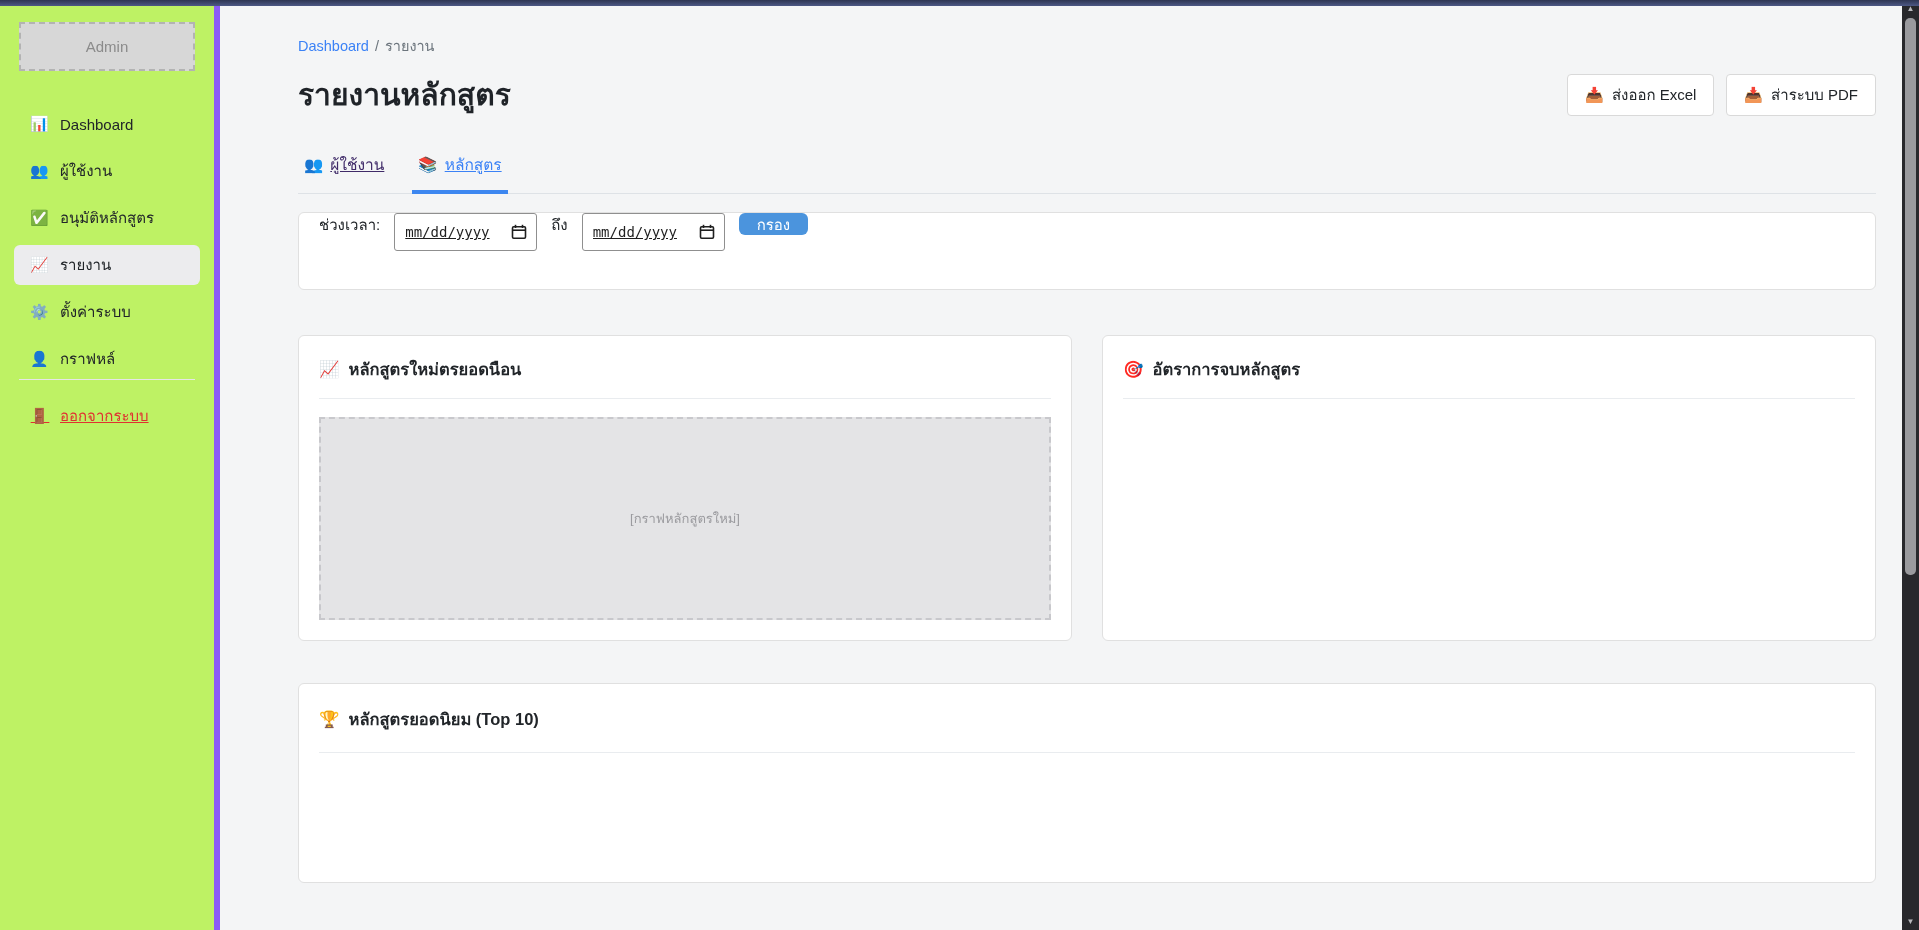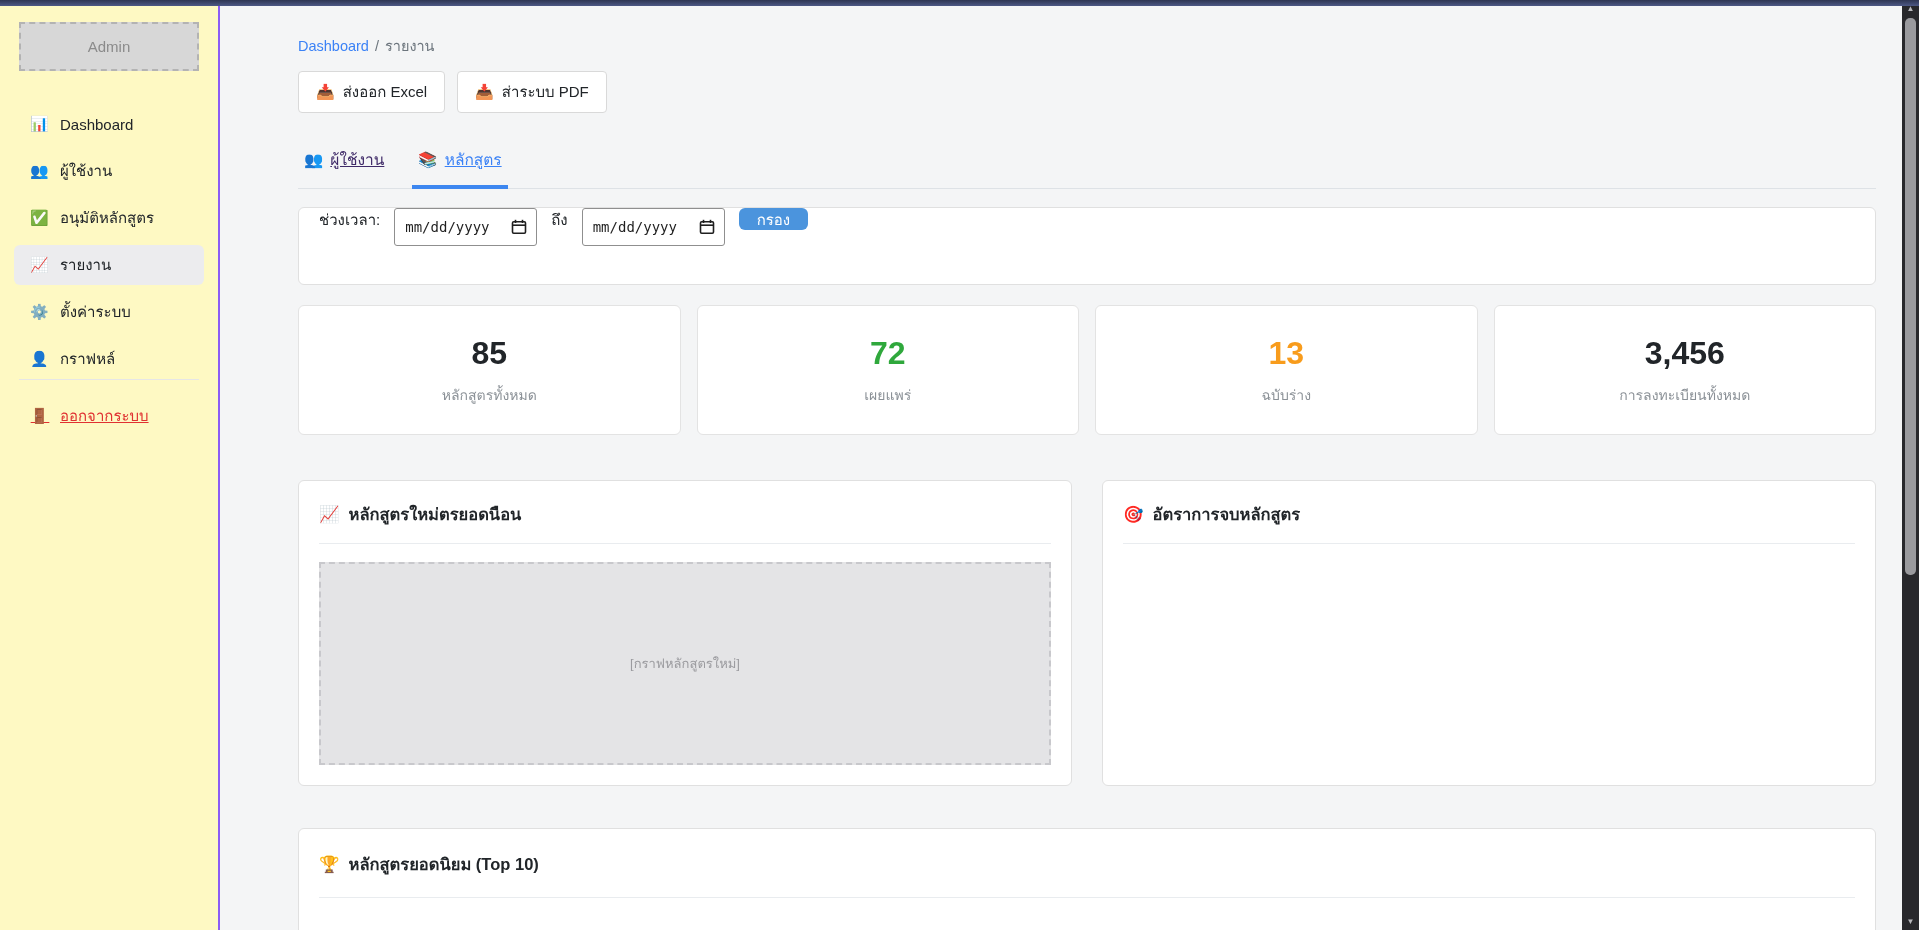--- a/index.html
+++ b/index.html
@@ -8,21 +8,21 @@
     font-family: "Liberation Sans", "DejaVu Sans", sans-serif;
     background:#f4f5f6; color:#212529; position:relative;
   }
   
   .topbar { position:absolute; top:0; left:0; width:100%; height:6px;
     background:linear-gradient(#2e3552,#4d5885); z-index:50; }
 
   .layout { position:absolute; top:6px; left:0; right:17px; bottom:0; display:flex; }
 
   
-  .sidebar { width:220px; min-width:220px; background:#fef9c3; border-right:2px solid #8b5cf6;
+  .sidebar { width:220px; min-width:220px; background:#bef264; border-right:6px solid #8b5cf6;
     padding:16px 14px 0 14px; }
   .brand { height:49px; margin:0 5px; background:#d7d7d7; border:2px dashed #b3b3b3;
     display:flex; align-items:center; justify-content:center; color:#8b8b8b; font-size:15px; }
   .side-nav { margin-top:33px; display:flex; flex-direction:column; gap:7px; }
   .nav-item { height:40px; display:flex; align-items:center; gap:10px; padding-left:16px;
     border-radius:6px; font-size:15px; color:#212529; text-decoration:none; cursor:pointer; }
   .nav-item.active { background:#ececee; }
   .ni-icon { width:20px; font-size:15px; text-align:center; }
   .side-divider { border-top:1px solid #e6e6e6; margin:0 5px; }
   .logout { margin-top:24px; display:flex; align-items:center; gap:10px; padding-left:16px;
@@ -46,21 +46,21 @@
     cursor:pointer; text-decoration:none; border-bottom:4px solid transparent; margin-bottom:-1px; }
   .tab .tab-label { text-decoration:underline; }
   .tab.t-users { color:#3f2a68; }
   .tab.active { color:#3b82f6; border-bottom-color:#3d87f0; }
 
   .filter-card { margin-top:18px; background:#fff; border:1px solid #e0e0e0; border-radius:6px;
     height:78px; display:flex; align-items:flex-start; gap:14px; padding:0 20px; }
   .filter-label, .to-label { font-size:15px; color:#212529; }
   .date-input { position:relative; }
   .date-input input { width:143px; height:38px; border:1px solid #8f8f8f; border-radius:3px;
-    font-family:"DejaVu Sans Mono", monospace; font-size:14px; padding:0 34px 0 10px; color:#1f1f1f; }
+    font-family:"DejaVu Sans Mono", monospace; font-size:14px; padding:0 34px 0 10px; color:#1f1f1f;text-decoration:underline; }
   .date-input input::placeholder { color:#1f1f1f; opacity:1; }
   .cal-icon { position:absolute; right:10px; top:11px; width:16px; height:16px; pointer-events:none; }
   .btn-primary { height:22px; padding:0 18px; background:#4b94dd; color:#fff; border:none;
     border-radius:6px; font-size:15px; cursor:pointer; font-family:inherit; }
 
   .stats-row { margin-top:20px; display:flex; gap:16px; }
   .stat-card { flex:1; height:130px; background:#fff; border:1px solid #e3e3e3; border-radius:6px;
     display:flex; flex-direction:column; align-items:center; justify-content:center; }
   .stat-value { font-size:32px; font-weight:700; }
   .stat-label { margin-top:12px; font-size:14px; color:#8b9197; }
@@ -124,20 +124,21 @@
       <span>ออกจากระบบ</span>
     </a>
   </aside>
 
   <main class="main">
     <div class="breadcrumb">
       <a class="bc-link">Dashboard</a><span class="bc-sep">/</span><span>รายงาน</span>
     </div>
 
     <div class="header-row">
+      <h1 class="page-title">รายงานหลักสูตร</h1>
       <div class="export-group">
         <button class="btn-outline">
           <span>📥</span>
           <span>ส่งออก Excel</span>
         </button>
         <button class="btn-outline">
           <span>📥</span>
           <span>ส่าระบบ PDF</span>
         </button>
       </div>
@@ -171,38 +172,20 @@
         <svg class="cal-icon" viewBox="0 0 16 16" fill="none" stroke="#1f1f1f" stroke-width="1.6">
           <rect x="1.5" y="2.8" width="13" height="11.5" rx="1.2"></rect>
           <line x1="4.5" y1="0.8" x2="4.5" y2="4"></line>
           <line x1="11.5" y1="0.8" x2="11.5" y2="4"></line>
           <line x1="1.5" y1="6.2" x2="14.5" y2="6.2"></line>
         </svg>
       </span>
       <button class="btn-primary">กรอง</button>
     </div>
 
-    <div class="stats-row">
-      <div class="stat-card">
-        <div class="stat-value" style="color: rgb(33, 37, 41);">85</div>
-        <div class="stat-label">หลักสูตรทั้งหมด</div>
-      </div>
-      <div class="stat-card">
-        <div class="stat-value" style="color: rgb(47, 168, 60);">72</div>
-        <div class="stat-label">เผยแพร่</div>
-      </div>
-      <div class="stat-card">
-        <div class="stat-value" style="color: rgb(248, 156, 28);">13</div>
-        <div class="stat-label">ฉบับร่าง</div>
-      </div>
-      <div class="stat-card">
-        <div class="stat-value" style="color: rgb(33, 37, 41);">3,456</div>
-        <div class="stat-label">การลงทะเบียนทั้งหมด</div>
-      </div>
-    </div>
 
     <div class="charts-row">
       <div class="panel">
         <div class="panel-head">
           <span>📈</span>
           <span>หลักสูตรใหม่ตรยอดนือน</span>
         </div>
         <div class="panel-divider"></div>
         <div class="chart-placeholder">[กราฟหลักสูตรใหม่]</div>
       </div>

